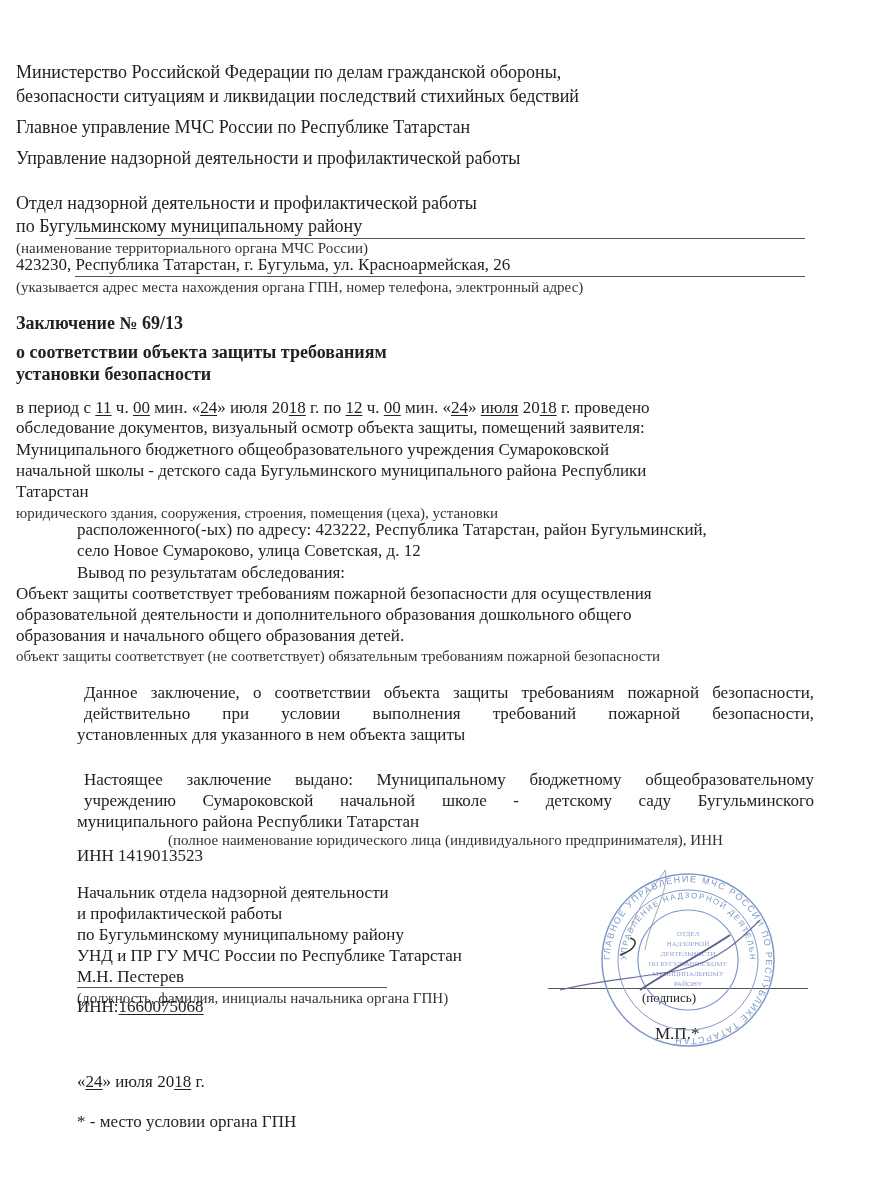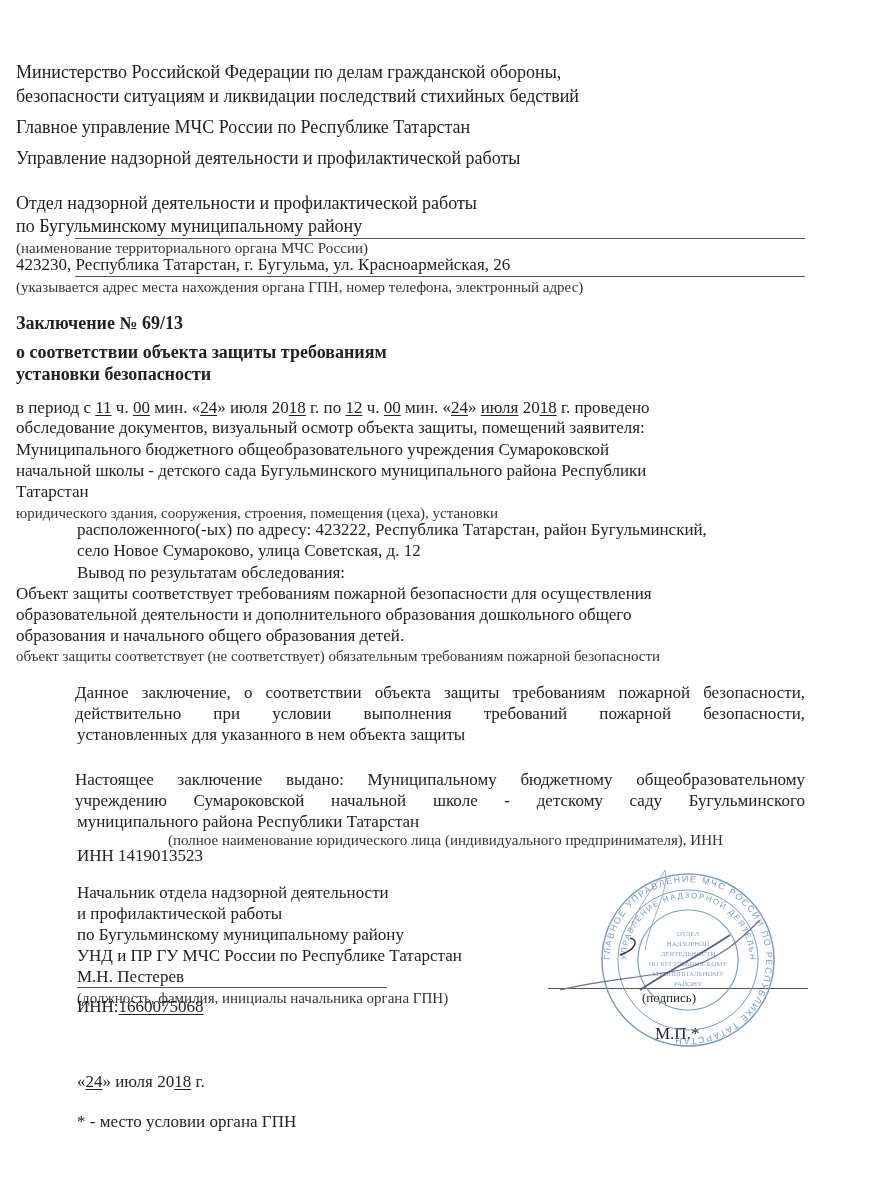--- a/index.html
+++ b/index.html
@@ -8,21 +8,21 @@
     font-family: "Liberation Serif", serif; color: #222;
   }
   .c { position: absolute; left: 16px; width: 873px; text-align: left; white-space: nowrap; }
   .l { position: absolute; white-space: nowrap; }
   .f18 { font-size: 18px; }
   .f17 { font-size: 17px; }
   .f12 { font-size: 15px; color: #333; }
   .b { font-weight: bold; }
   u, .u { text-decoration-thickness: 1px; text-underline-offset: 2px; }
   .hr { position: absolute; height: 1px; background: #555; }
-  .just { position: absolute; left: 75px; width: 730px; text-align: justify; text-align-last: justify; font-size: 17px; white-space: normal; }
+  .just { position: absolute; left: 84px; width: 730px; text-align: justify; text-align-last: justify; font-size: 17px; white-space: normal; }
   .stamp { position: absolute; left: 598px; top: 870px; width: 180px; height: 180px; }
 </style>
 </head>
 <body>
 
 <div class="c f18" style="top:62px">Министерство Российской Федерации по делам гражданской обороны,</div>
 <div class="c f18" style="top:86px">безопасности ситуациям и ликвидации последствий стихийных бедствий</div>
 <div class="c f18" style="top:117px">Главное управление МЧС России по Республике Татарстан</div>
 <div class="c f18" style="top:148px">Управление надзорной деятельности и профилактической работы</div>
 <div class="c f18" style="top:193px">Отдел надзорной деятельности и профилактической работы</div>

